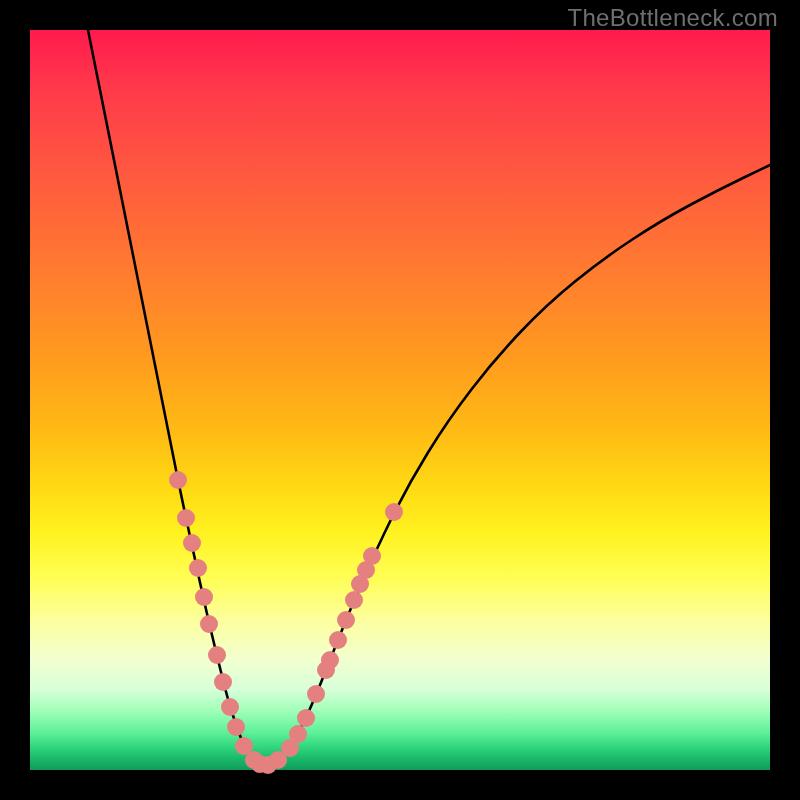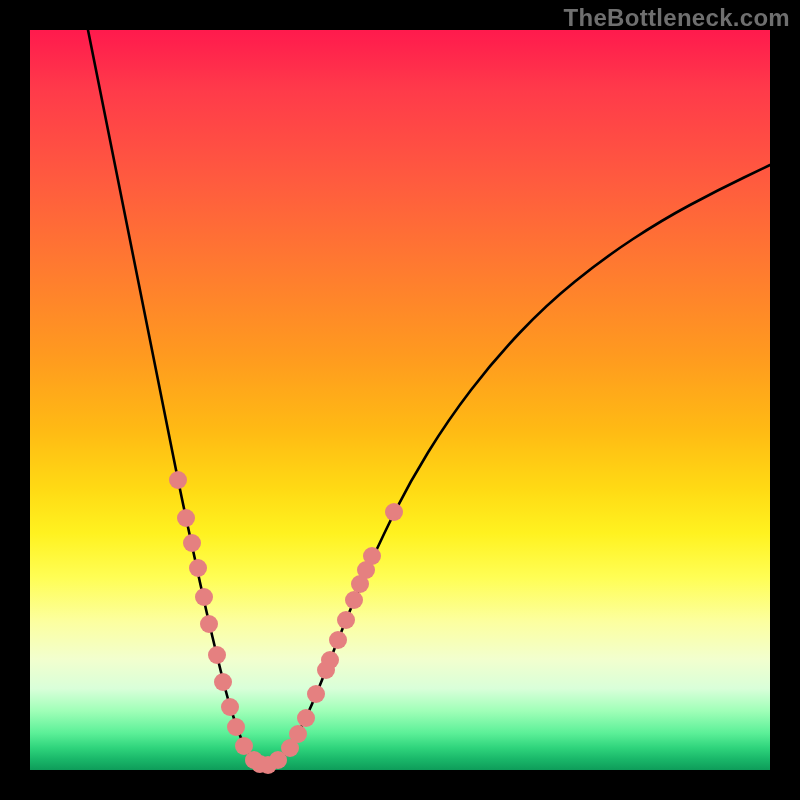--- a/index.html
+++ b/index.html
@@ -33,25 +33,25 @@
       #a0ffb8 92%,
       #5cf098 95%,
       #2fd47c 97%,
       #1ab86a 98.5%,
       #0e9c59 100%
     );
   }
   .watermark {
     position: absolute;
     top: 4px;
-    right: 10px;
+    right: 22px;
     color: #6f6f6f;
     font-size: 24px;
     letter-spacing: 0.3px;
-    font-weight: 700;
+    font-weight: 400;
     user-select: none;
   }
   svg.overlay {
     position: absolute;
     left: 0;
     top: 0;
     width: 800px;
     height: 800px;
     pointer-events: none;
   }

